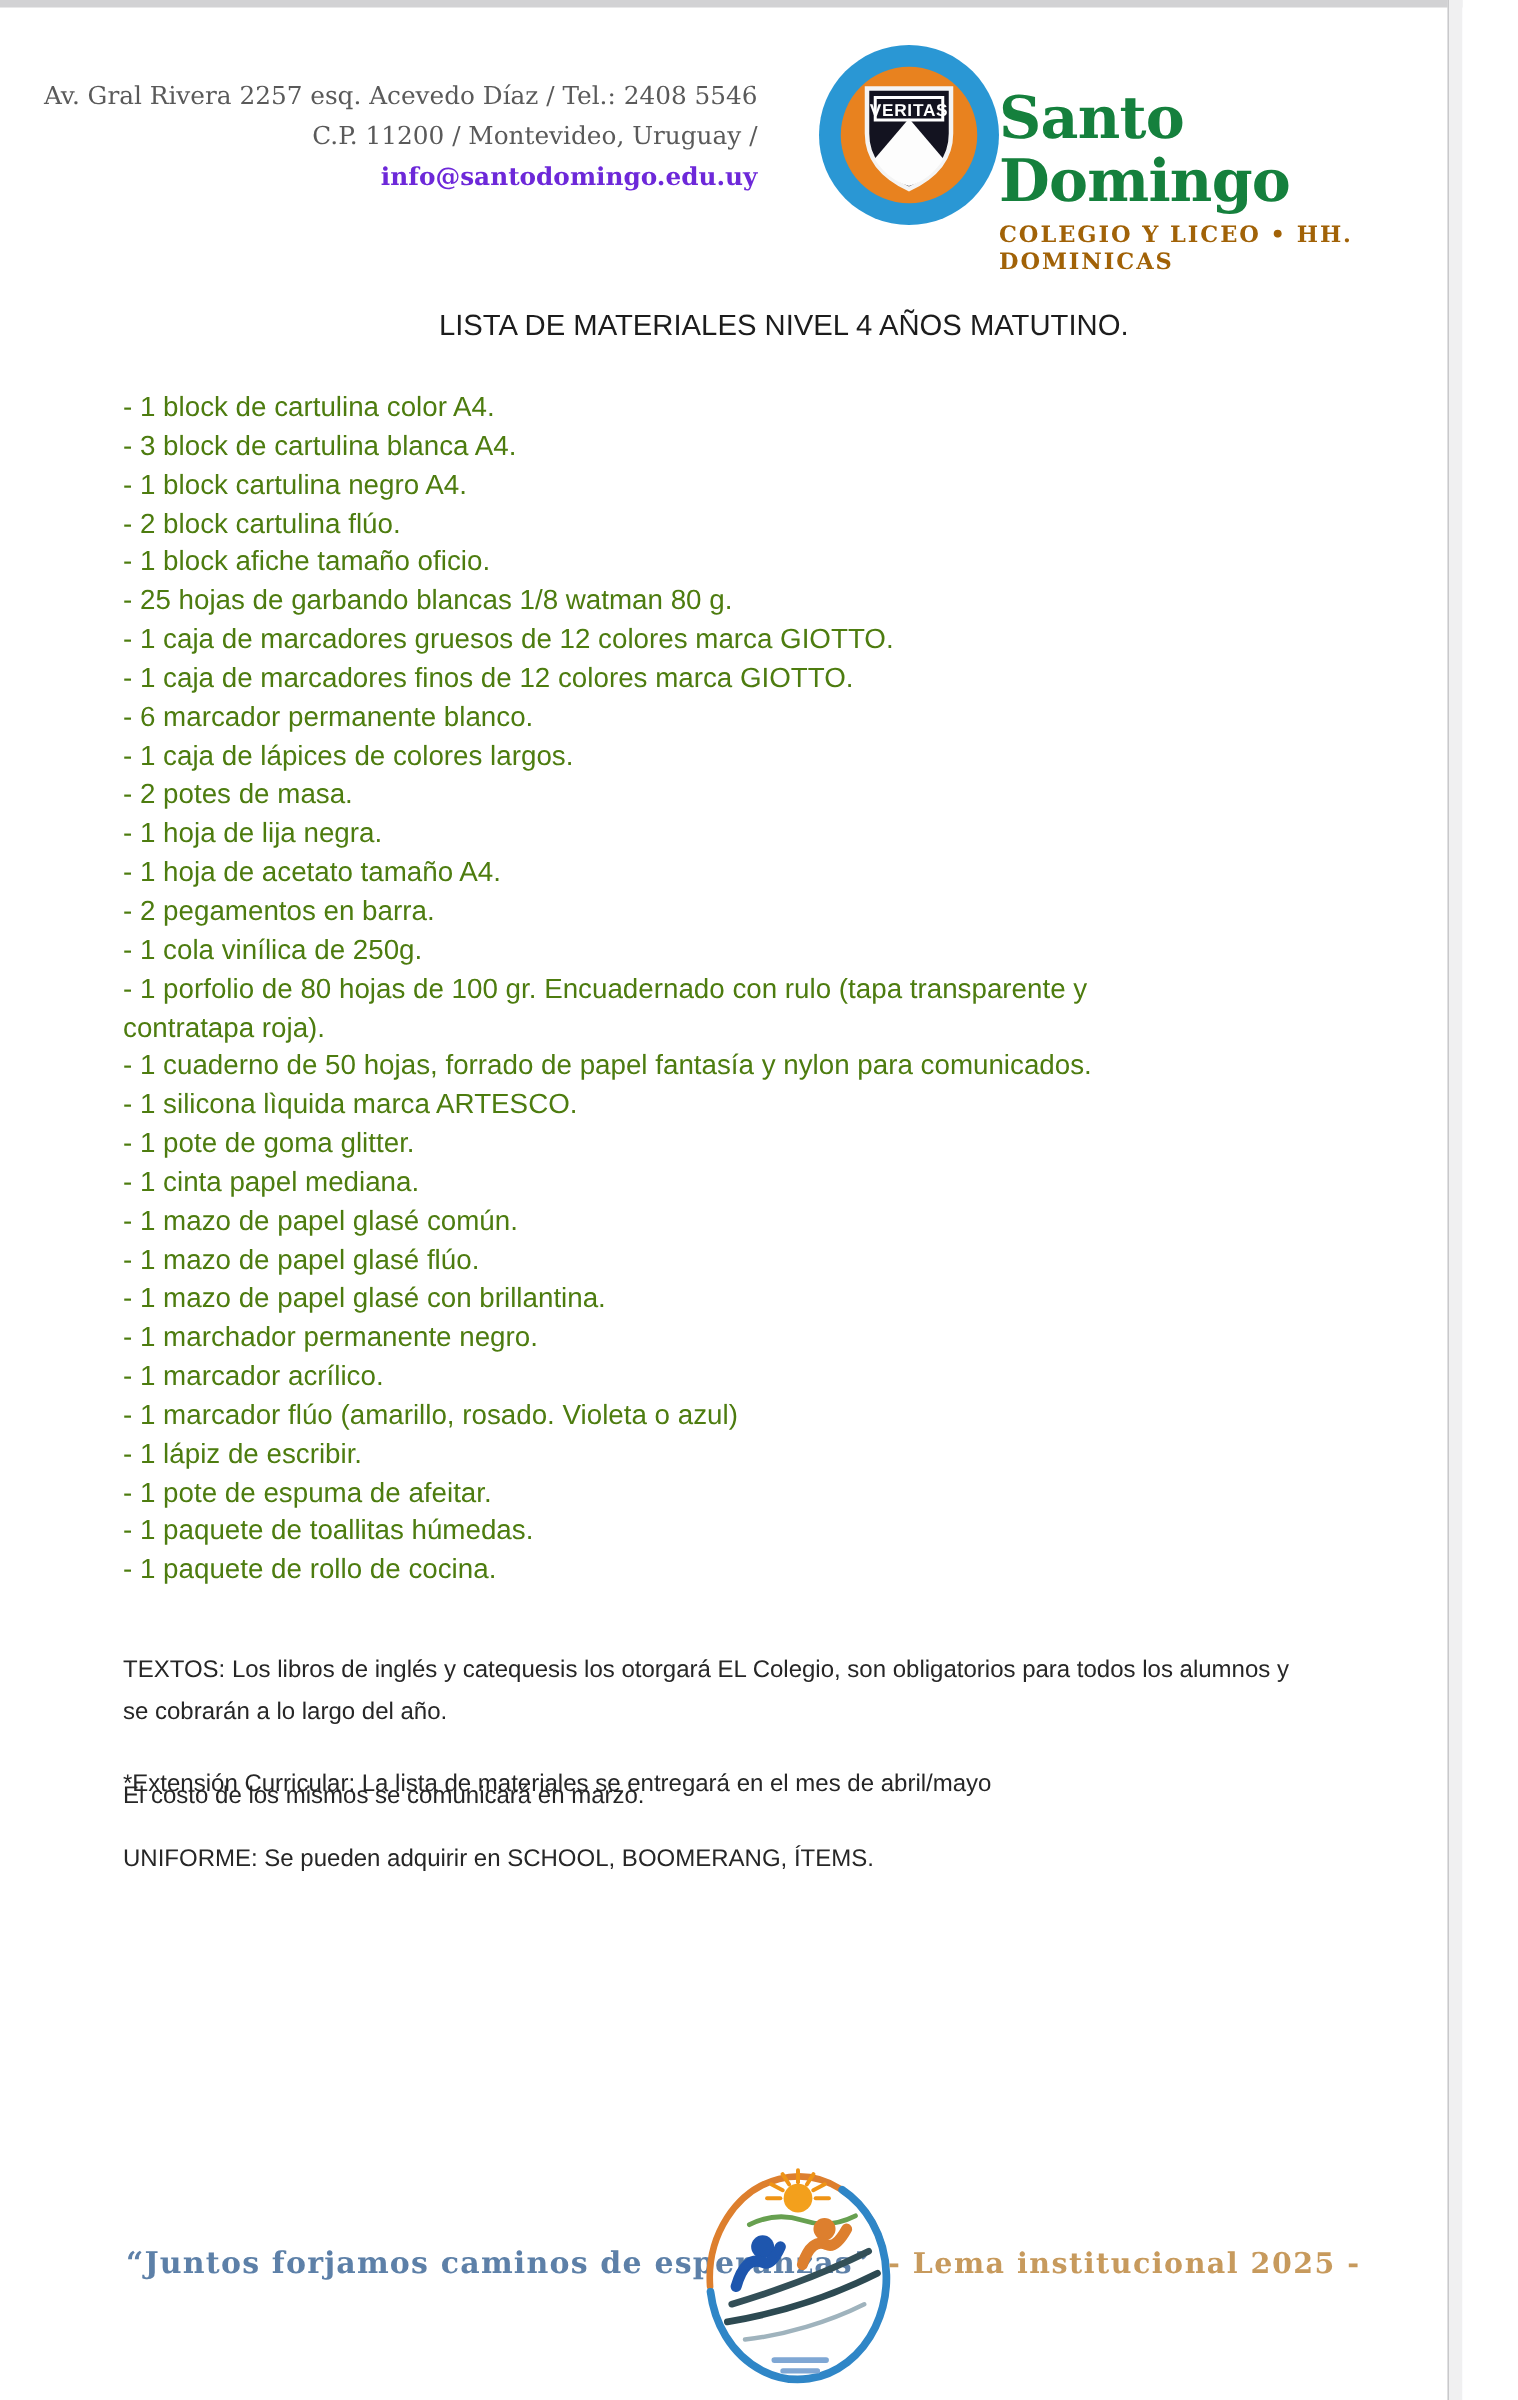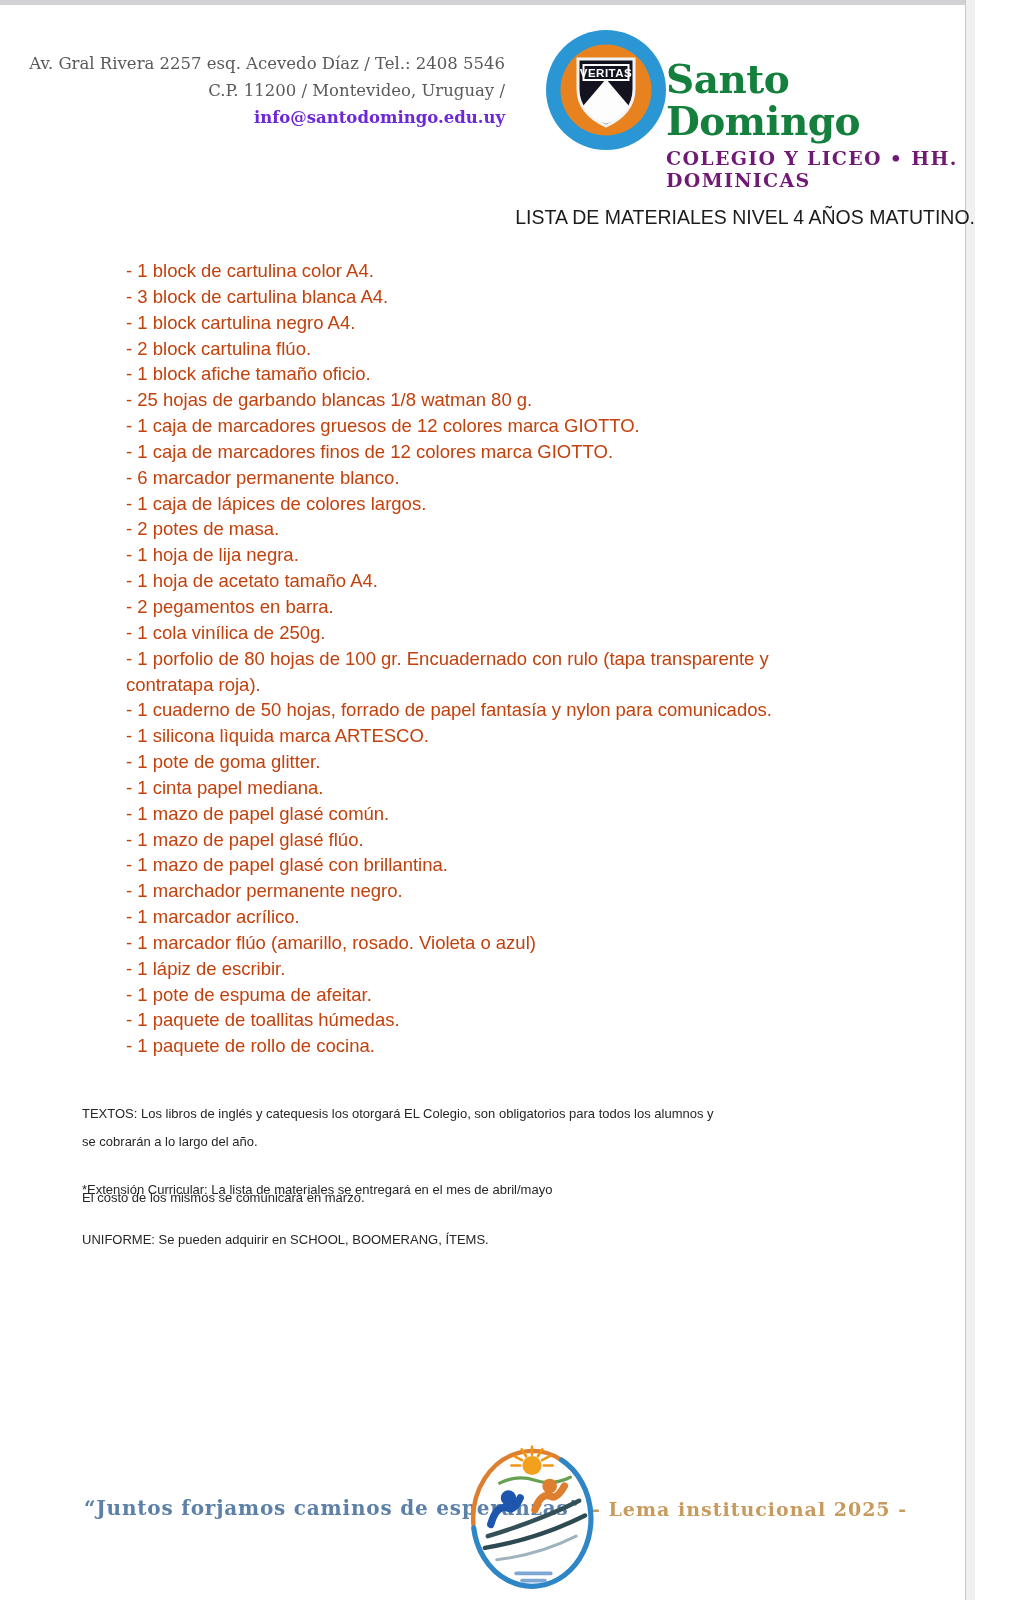--- a/index.html
+++ b/index.html
@@ -10,33 +10,33 @@
   .right-strip{position:absolute;top:0;right:0;width:9px;height:1600px;background:#f0f0f1;border-left:1px solid #c9c9cb;}
 
   
   .address{position:absolute;top:50px;left:0;width:505px;text-align:right;
            font-family:"DejaVu Serif",serif;font-size:16.5px;line-height:27px;color:#5a5a5a;}
   .address b{color:#6d28d9;margin-top:32px;}
   .crest{position:absolute;left:543px;top:27px;width:126px;height:126px;}
   .wordmark{position:absolute;left:666px;top:58px;}
   .school-name{font-family:"DejaVu Serif",serif;font-weight:700;font-size:39px;line-height:42px;
                color:#15803d;letter-spacing:-0.5px;}
-  .school-sub{margin-top:5px;font-family:"DejaVu Serif",serif;font-weight:700;font-size:19px;
-              color:#701a75;letter-spacing:1.3px;}
+  .school-sub{margin-top:5px;font-family:"DejaVu Serif",serif;font-weight:700;font-size:15px;
+              color:#a16207;letter-spacing:1.3px;}
 
   
-  .doc-title{position:absolute;top:204px;left:70px;right:0;text-align:right;
+  .doc-title{position:absolute;top:204px;left:70px;right:0;text-align:center;
              font-size:19.5px;line-height:26px;color:#1c1c1c;}
 
   
-  .materials{position:absolute;top:258px;left:82px;right:40px;font-size:18.5px;color:#c2410c;margin-left:44px;}
+  .materials{position:absolute;top:258px;left:82px;right:40px;font-size:18.5px;color:#4d7c0f;}
   .mat-item{line-height:25.85px;white-space:pre-line;}
 
   
-  .note{position:absolute;left:82px;font-size:13px;line-height:28px;color:#262626;white-space:pre-line;}
+  .note{position:absolute;left:82px;font-size:16px;line-height:28px;color:#262626;white-space:pre-line;}
   .note-textos{top:1072px;width:912px;}
   .note-extension{top:1176px;width:912px;}
   .note-uniforme{top:1226px;width:912px;}
 
   
   .footer-quote{position:absolute;left:84px;top:1496px;font-family:"DejaVu Serif",serif;
                 font-weight:700;font-size:20px;letter-spacing:0.8px;color:#5d80a8;}
   .footer-logo{position:absolute;left:458px;top:1436px;width:148px;height:162px;}
   .footer-lema{position:absolute;left:592px;top:1498px;font-family:"DejaVu Serif",serif;
                font-weight:700;font-size:19px;letter-spacing:1px;color:#c79a5d;text-align:right;}

